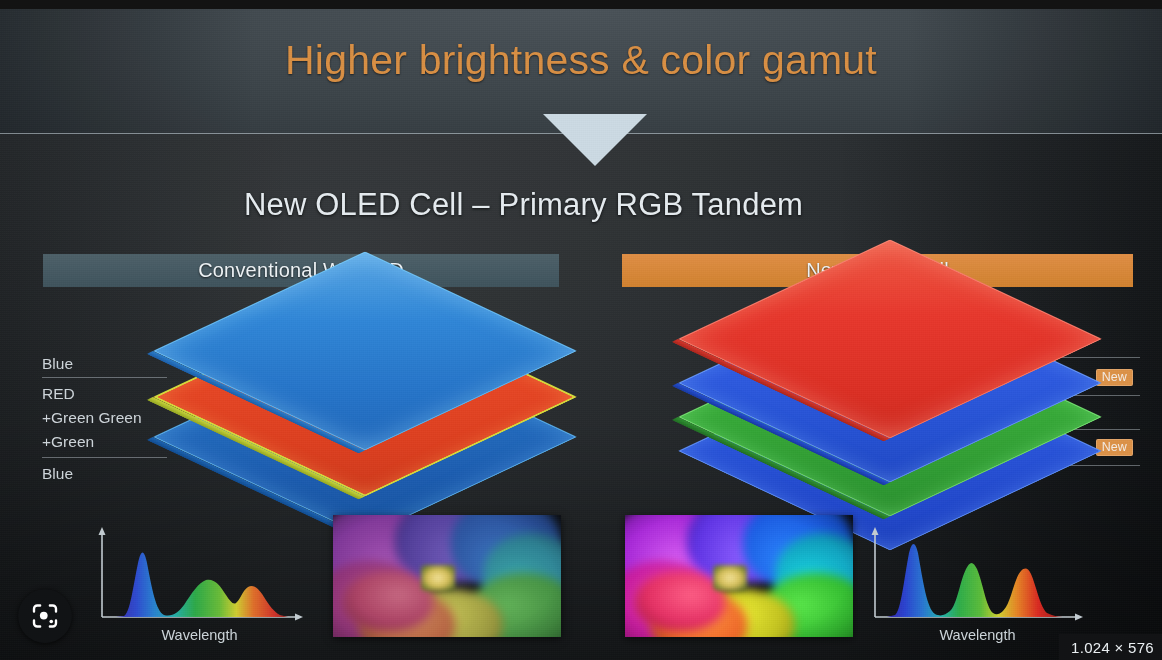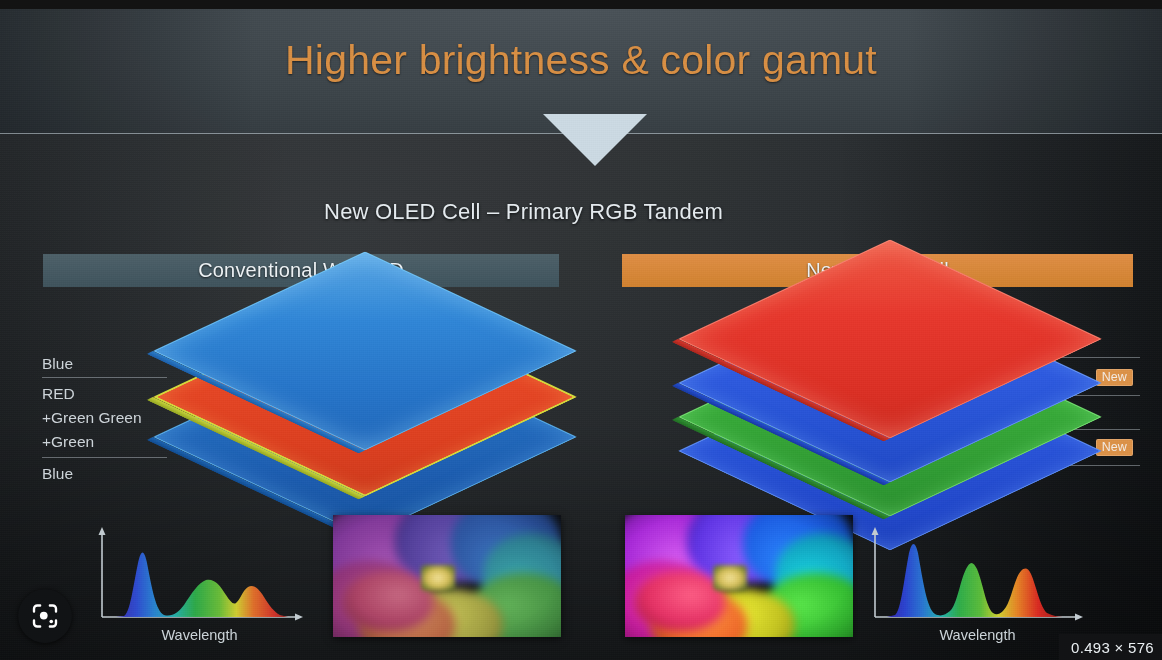--- a/index.html
+++ b/index.html
@@ -68,23 +68,22 @@
     position:absolute; left:543px; top:105px;
     width:0; height:0;
     border-left:52px solid transparent;
     border-right:52px solid transparent;
     border-top:52px solid #ccdbe4;
   }
 
   
   .subtitle{
     position:absolute; left:0; top:178px; width:1047px; text-align:center;
-    font-size:22px; font-weight:400; color:#e6ecf0; letter-spacing:.2px;
+    font-size:31px; font-weight:400; color:#e6ecf0; letter-spacing:.2px;
     text-shadow:0 1px 3px rgba(0,0,0,.8);
-    margin-top:12px;
   }
 
   
   .bar{
     position:absolute; top:245px; height:33px;
     display:flex; align-items:center; justify-content:center;
     font-size:20px; color:#eef3f6; letter-spacing:.2px;
     text-shadow:0 1px 2px rgba(0,0,0,.7);
   }
   .bar.left{ left:43px; width:516px; background:linear-gradient(180deg,#4d6069,#3f535c); }
@@ -354,13 +353,13 @@
   <svg width="30" height="30" viewBox="0 0 24 24">
     <path d="M3.2 8.4V6.2a2.6 2.6 0 0 1 2.6-2.6h2.3" fill="none" stroke="#ffffff" stroke-width="1.9" stroke-linecap="round"></path>
     <path d="M15.9 3.6h2.3a2.6 2.6 0 0 1 2.6 2.6v2.2" fill="none" stroke="#ffffff" stroke-width="1.9" stroke-linecap="round"></path>
     <path d="M3.2 15.6v2.2a2.6 2.6 0 0 0 2.6 2.6h2.3" fill="none" stroke="#ffffff" stroke-width="1.9" stroke-linecap="round"></path>
     <path d="M20.8 15.6v2.2a2.6 2.6 0 0 1-2.6 2.6h-2.3" fill="none" stroke="#ffffff" stroke-width="1.9" stroke-linecap="round"></path>
     <circle cx="11" cy="11.6" r="3.1" fill="#ffffff"></circle>
     <circle cx="17" cy="16.4" r="1.45" fill="#ffffff"></circle>
   </svg>
 </div>
 
-<div class="res">0.493 × 576</div>
+<div class="res">1.024 × 576</div>
 
 </body></html>

